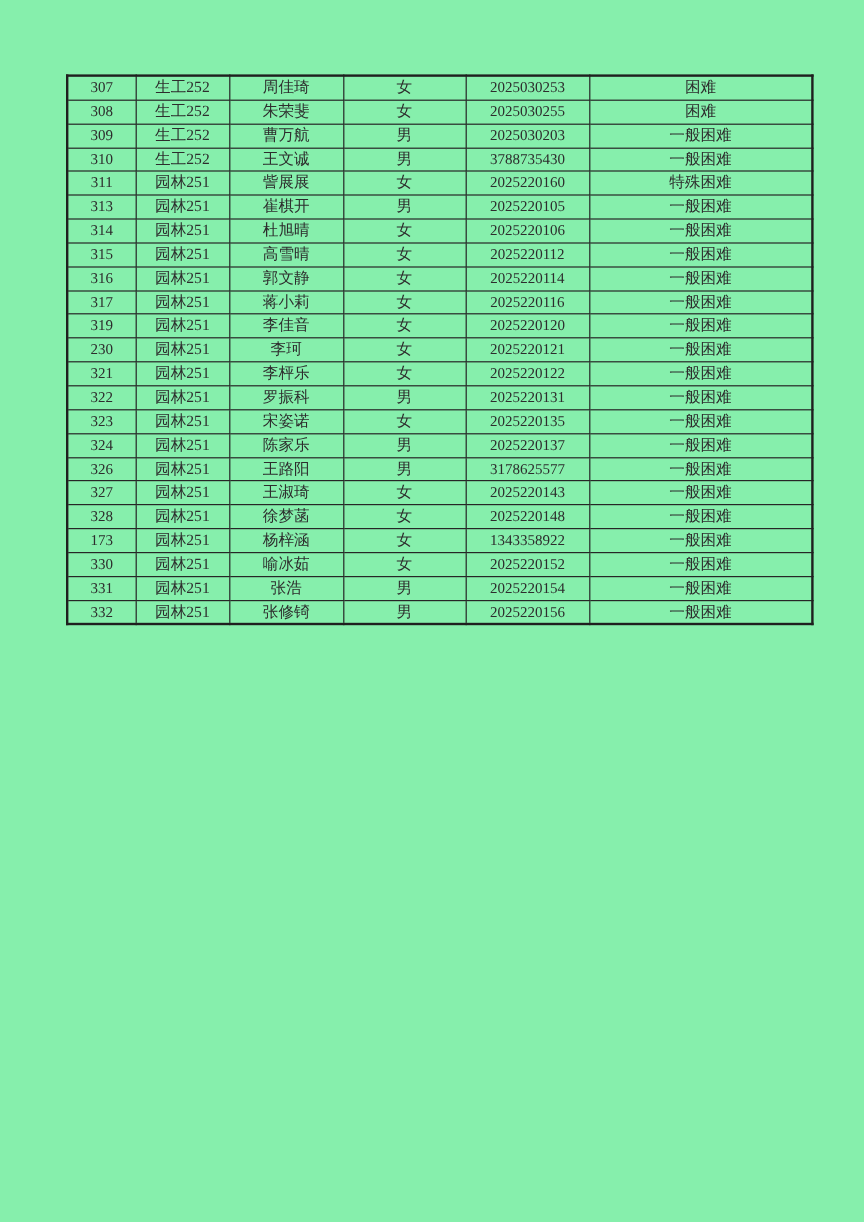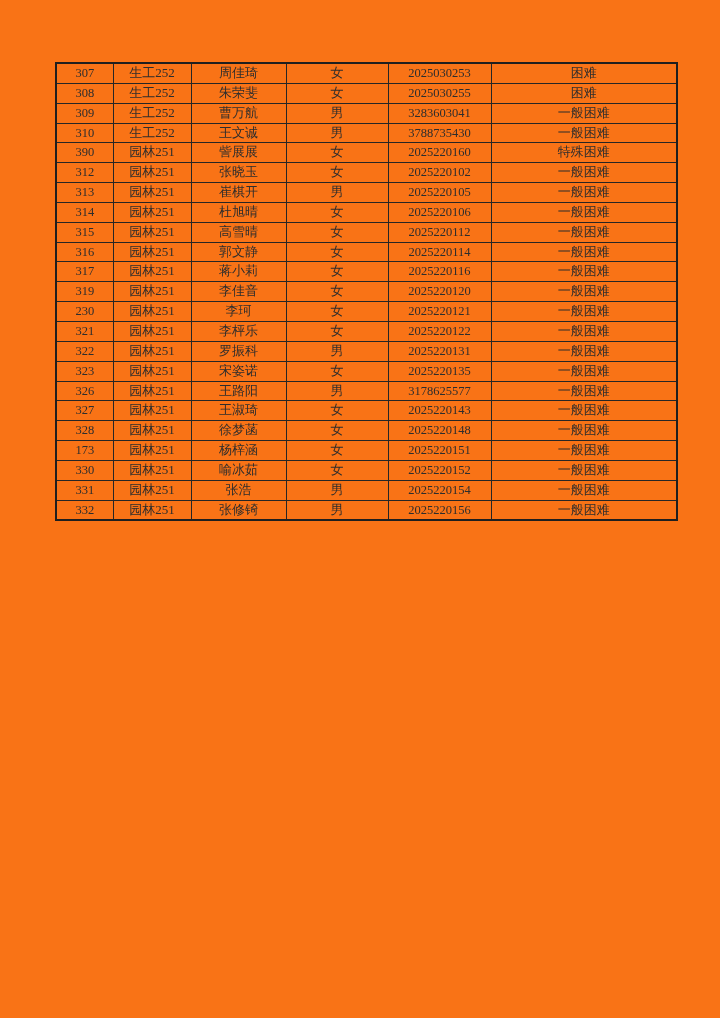--- a/index.html
+++ b/index.html
@@ -9,21 +9,21 @@
   body {
     width: 720px;
     height: 1018px;
     background: #ffffff;
     position: relative;
     font-family: "Liberation Serif", "DejaVu Serif", serif;
   }
   .page {
     position: absolute;
     inset: 0;
-    background: #f97316;
+    background: #86efac;
   }
   table.doc-table {
     position: absolute;
     left: 55px;
     top: 62px;
     width: 621px;
     border-collapse: collapse;
     table-layout: fixed;
     border: 2px solid #1f1f1f;
   }
@@ -72,48 +72,40 @@
     <td>朱荣斐</td>
     <td>女</td>
     <td class="num">2025030255</td>
     <td>困难</td>
   </tr>
         <tr>
     <td class="num">309</td>
     <td>生工252</td>
     <td>曹万航</td>
     <td>男</td>
-    <td class="num">3283603041</td>
+    <td class="num">2025030203</td>
     <td>一般困难</td>
   </tr>
         <tr>
     <td class="num">310</td>
     <td>生工252</td>
     <td>王文诚</td>
     <td>男</td>
     <td class="num">3788735430</td>
     <td>一般困难</td>
   </tr>
         <tr>
-    <td class="num">390</td>
+    <td class="num">311</td>
     <td>园林251</td>
     <td>訾展展</td>
     <td>女</td>
     <td class="num">2025220160</td>
     <td>特殊困难</td>
   </tr>
         <tr>
-    <td class="num">312</td>
-    <td>园林251</td>
-    <td>张晓玉</td>
-    <td>女</td>
-    <td class="num">2025220102</td>
-    <td>一般困难</td>
-  </tr>
-        <tr>
     <td class="num">313</td>
     <td>园林251</td>
     <td>崔棋开</td>
     <td>男</td>
     <td class="num">2025220105</td>
     <td>一般困难</td>
   </tr>
         <tr>
     <td class="num">314</td>
     <td>园林251</td>
@@ -180,20 +172,28 @@
   </tr>
         <tr>
     <td class="num">323</td>
     <td>园林251</td>
     <td>宋姿诺</td>
     <td>女</td>
     <td class="num">2025220135</td>
     <td>一般困难</td>
   </tr>
         <tr>
+    <td class="num">324</td>
+    <td>园林251</td>
+    <td>陈家乐</td>
+    <td>男</td>
+    <td class="num">2025220137</td>
+    <td>一般困难</td>
+  </tr>
+        <tr>
     <td class="num">326</td>
     <td>园林251</td>
     <td>王路阳</td>
     <td>男</td>
     <td class="num">3178625577</td>
     <td>一般困难</td>
   </tr>
         <tr>
     <td class="num">327</td>
     <td>园林251</td>
@@ -208,21 +208,21 @@
     <td>徐梦菡</td>
     <td>女</td>
     <td class="num">2025220148</td>
     <td>一般困难</td>
   </tr>
         <tr>
     <td class="num">173</td>
     <td>园林251</td>
     <td>杨梓涵</td>
     <td>女</td>
-    <td class="num">2025220151</td>
+    <td class="num">1343358922</td>
     <td>一般困难</td>
   </tr>
         <tr>
     <td class="num">330</td>
     <td>园林251</td>
     <td>喻冰茹</td>
     <td>女</td>
     <td class="num">2025220152</td>
     <td>一般困难</td>
   </tr>

